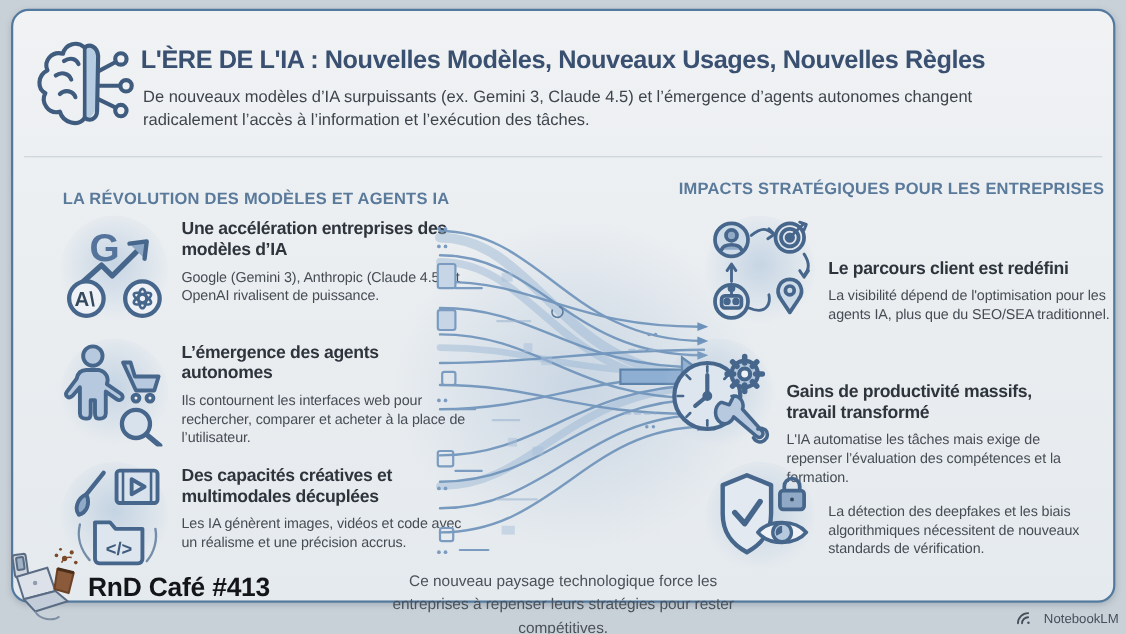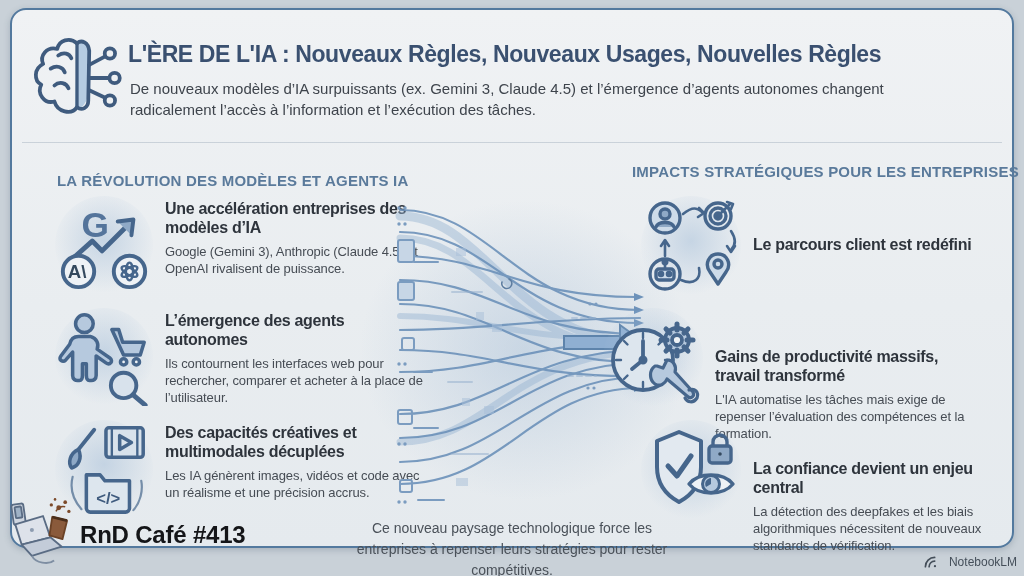--- a/index.html
+++ b/index.html
@@ -27,21 +27,21 @@
   }
   .subtitle{
     position:absolute;left:130px;top:79px;width:810px;
     font-size:15px;color:#3e444c;line-height:1.38;
   }
   .sec-head{
     position:absolute;font-size:15px;font-weight:bold;color:#5a7a9b;
     letter-spacing:.2px;white-space:nowrap;
   }
   .sec-head.left{left:57px;top:172px;}
-  .sec-head.right{left:617px;top:163px;margin-left:15px;}
+  .sec-head.right{left:617px;top:163px;}
   .item{position:absolute;display:flex;align-items:flex-start;}
   .item .icon-cell{
     flex:0 0 auto;border-radius:50%;
     background:radial-gradient(circle at 50% 45%,rgba(168,192,217,.55),rgba(168,192,217,0) 72%);
   }
   .item.l .icon-cell{width:98px;height:98px;}
   .item.r .icon-cell{width:100px;height:100px;}
   .item .txt{margin-left:12px;}
   .item.l .txt{width:262px;}
   .item.r .txt{width:272px;margin-top:36px;}
@@ -85,21 +85,21 @@
     <path d="M26 58 C31 53 39 55 41 61"></path>
     <path d="M63 36 L80 27"></path>
       <circle cx="85" cy="24" r="5.5"></circle>
     <path d="M63 50 L84 50"></path>
       <circle cx="90" cy="50" r="5.5"></circle>
     <path d="M63 63 L80 71"></path>
       <circle cx="85" cy="74" r="5.5"></circle>
   </svg>
 </div>
 
-<div class="title">L'ÈRE DE L'IA : Nouveaux Règles, Nouveaux Usages, Nouvelles Règles</div>
+<div class="title">L'ÈRE DE L'IA : Nouvelles Modèles, Nouveaux Usages, Nouvelles Règles</div>
 <div class="subtitle">De nouveaux modèles d’IA surpuissants (ex. Gemini 3, Claude 4.5) et l’émergence d’agents autonomes changent radicalement l’accès à l’information et l’exécution des tâches.</div>
 
 <div class="sec-head left">LA RÉVOLUTION DES MODÈLES ET AGENTS IA</div>
 <div class="sec-head right">IMPACTS STRATÉGIQUES POUR LES ENTREPRISES</div>
 
 <div class="item l l1">
   <div class="icon-cell">
     <svg viewBox="0 0 100 100" width="98" height="98" fill="none" stroke="#46668c" stroke-width="4" stroke-linecap="round" stroke-linejoin="round">
       <text x="27" y="42" font-size="36" font-weight="bold" fill="#54749b" stroke="none" font-family="Liberation Sans, sans-serif">G</text>
       <path d="M18 64 L38 46 L48 56 L74 30" stroke-width="5"></path>
@@ -257,20 +257,21 @@
       <path d="M42 18 C52 10 56 12 61 16" stroke-width="2.6"></path>
       <path d="M58 12 L63 17 L57 21" stroke-width="2.6"></path>
       <path d="M90 35 C96 44 94 50 90 54" stroke-width="2.6"></path>
       <path d="M86 50 L90 56 L94 50" stroke-width="2.6"></path>
       <path d="M40 84 C54 90 60 82 58 72" stroke-width="2.6"></path>
       <path d="M24 60 V46 M20 50 L24 44 L28 50" stroke-width="2.6"></path>
     </svg>
   </div>
   <div class="txt">
     <div class="it-title">Le parcours client est redéfini</div>
+    <div class="it-body">La visibilité dépend de l'optimisation pour les agents IA, plus que du SEO/SEA traditionnel.</div>
   </div>
 </div>
 
 <div class="item r r2">
   <div class="icon-cell">
     <svg viewBox="0 0 100 100" width="100" height="100" fill="none" stroke="#46668c" stroke-width="3.8" stroke-linecap="round" stroke-linejoin="round">
       <circle cx="40" cy="52" r="30" fill="#dde6ee"></circle>
       <g stroke-width="2.4">
         <path d="M40 25 v5"></path>
           <path d="M40 74 v5"></path>
@@ -314,21 +315,20 @@
       <path d="M27 46 L36 56 L50 36" stroke-width="5"></path>
       <path d="M72 26 v-4 a7 7 0 0 1 14 0 v4" stroke-width="3.4"></path>
       <rect x="68" y="26" width="22" height="17" rx="3" fill="#8fa9c6" stroke-width="3.4"></rect>
       <circle cx="79" cy="34" r="1.8" fill="#34495e" stroke="none"></circle>
       <path d="M48 64 C58 52 82 52 92 64 C82 76 58 76 48 64 Z" fill="#eef2f6" stroke-width="3.4"></path>
       <circle cx="70" cy="64" r="8.5" fill="#b6c9de" stroke-width="3"></circle>
       <path d="M70 64 L70 58 A6 6 0 0 0 65 67 Z" fill="#46668c" stroke="none"></path>
     </svg>
   </div>
   <div class="txt">
-    <div class="it-title">La confiance devient un enjeu central</div>
     <div class="it-body">La détection des deepfakes et les biais algorithmiques nécessitent de nouveaux standards de vérification.</div>
   </div>
 </div>
 
 <div class="conclusion">Ce nouveau paysage technologique force les entreprises à repenser leurs stratégies pour rester compétitives.</div>
 
 <div class="brand-logo">
   <svg viewBox="0 0 80 90" width="74" height="86" fill="none" stroke="#5a6c84" stroke-width="2" stroke-linejoin="round">
     <rect x="7" y="18" width="13" height="22" rx="2.5" fill="#cfd6e0" transform="rotate(-8 13 29)"></rect>
     <rect x="10" y="21" width="7" height="12" rx="1" fill="#9fb2c6" transform="rotate(-8 13 27)"></rect>

